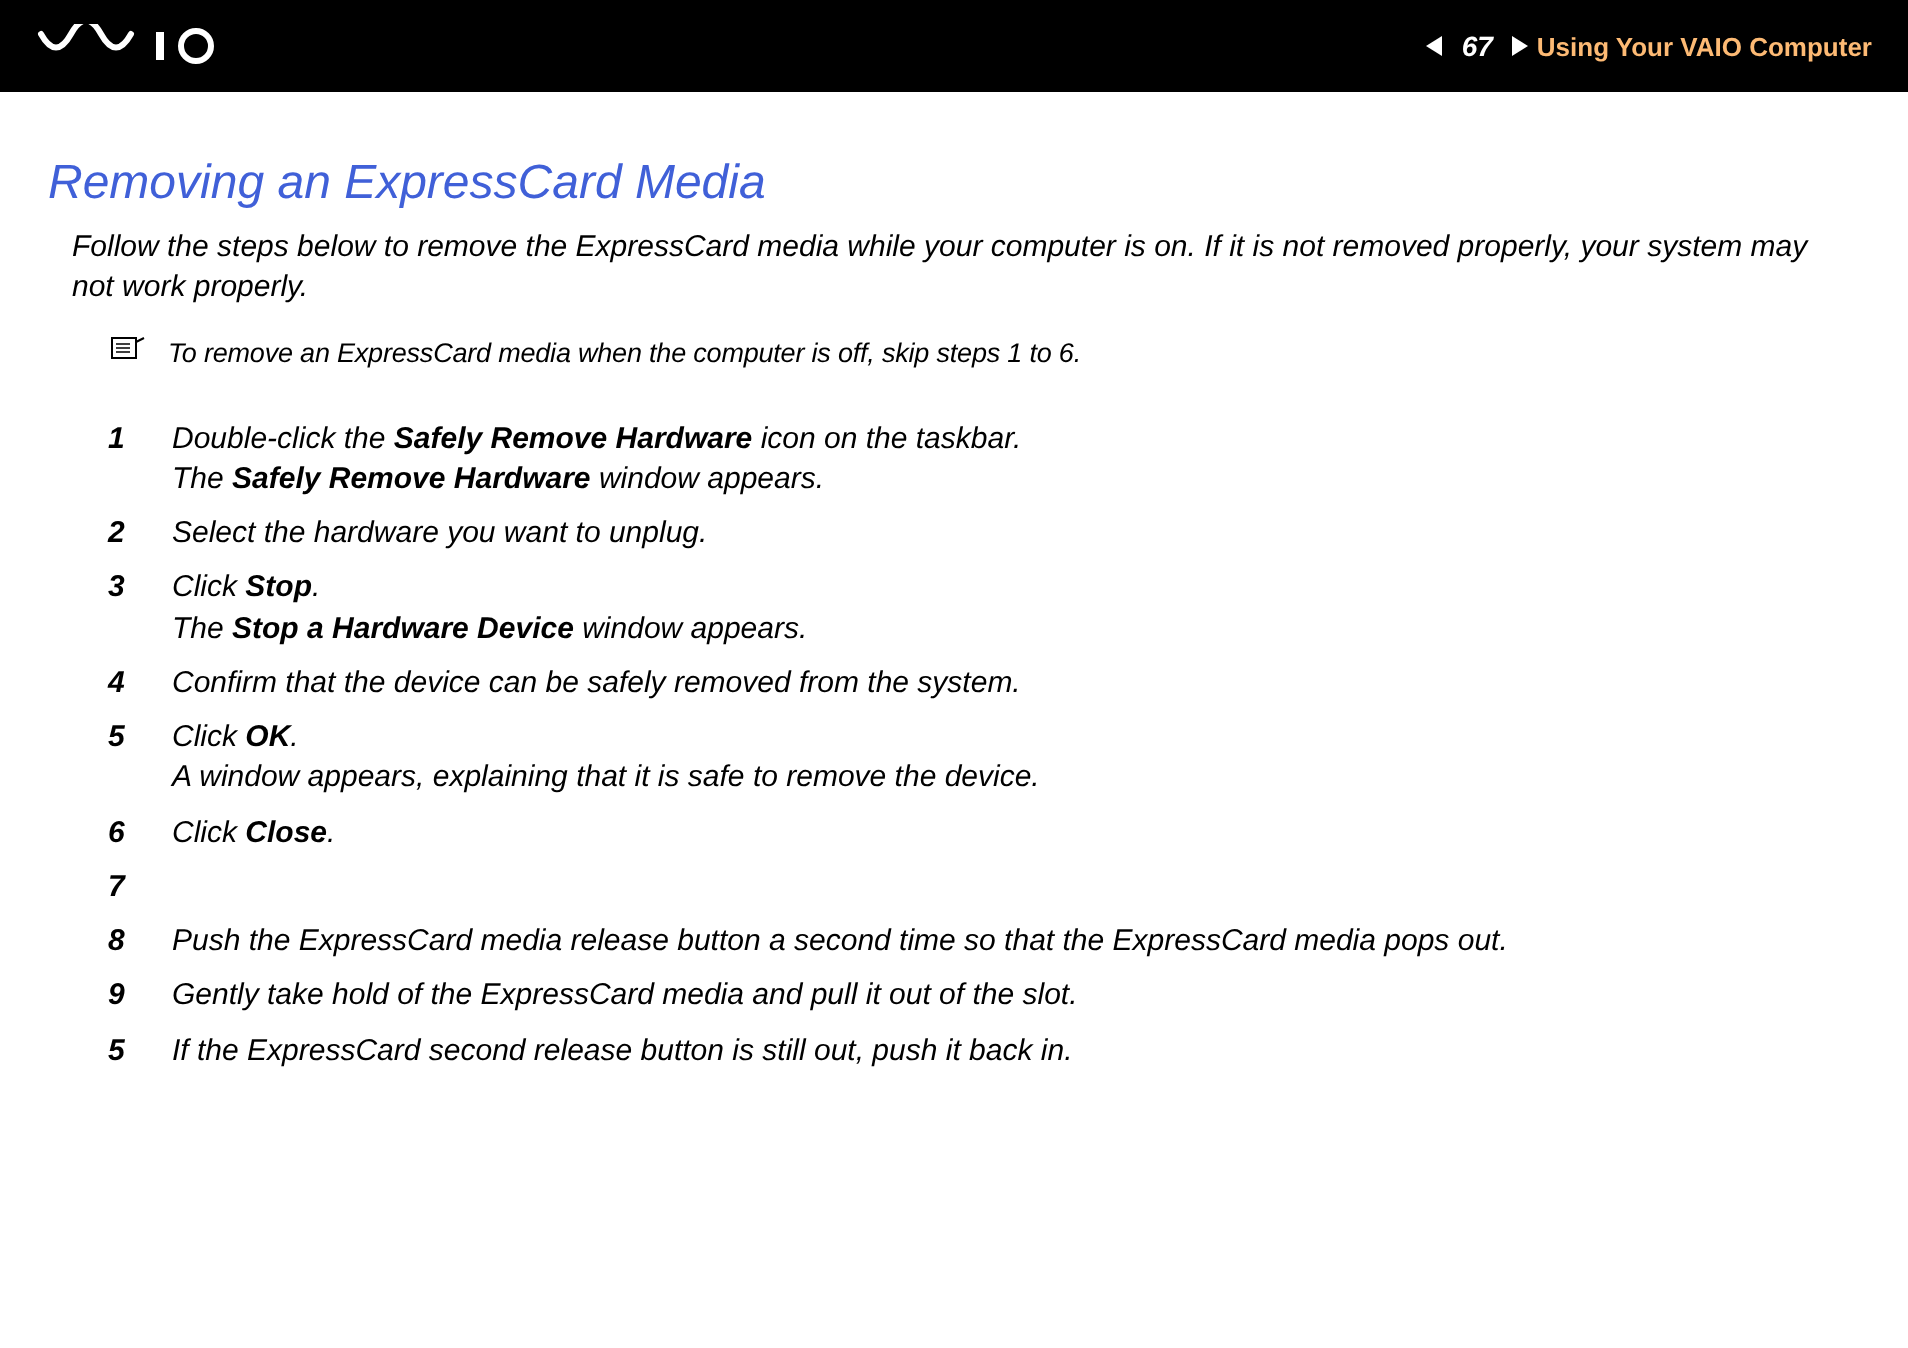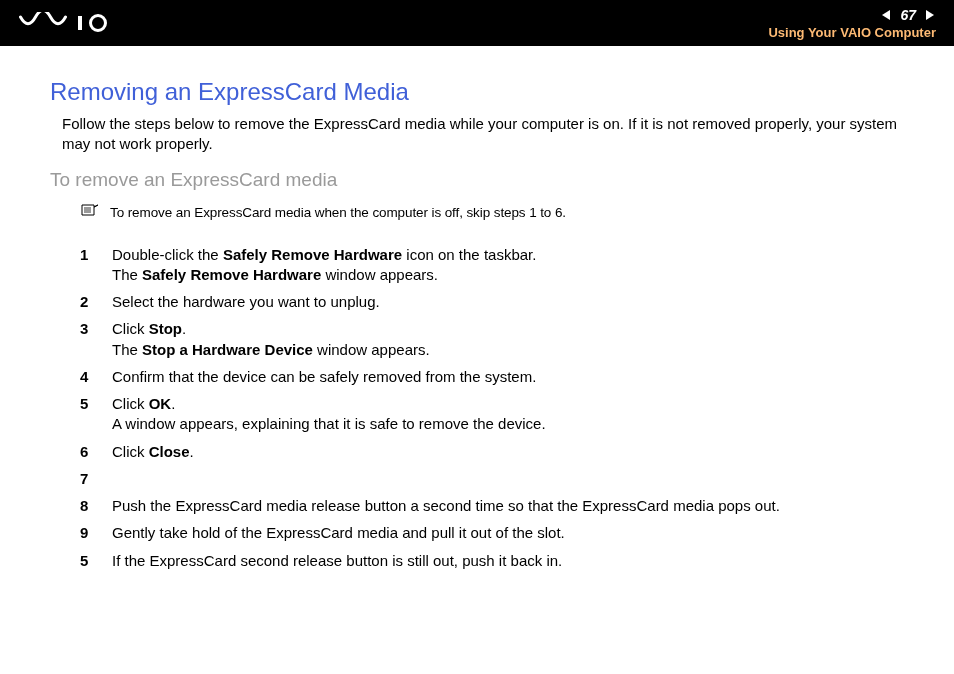--- a/index.html
+++ b/index.html
@@ -26,21 +26,21 @@
     display: flex;
     align-items: center;
     font-family: Arial, sans-serif;
   }
   .logo svg {
     height: 22px;
     width: 110px;
   }
   .header-right {
     display: flex;
-    flex-direction: column;
+    flex-direction: row;
     align-items: flex-end;
     gap: 2px;
     justify-content: flex-end;
   }
   .page-nav {
     display: flex;
     align-items: center;
     gap: 4px;
   }
   .nav-arrow-left, .nav-arrow-right {
@@ -53,21 +53,22 @@
     font-size: 14px;
     color: #fff;
     padding: 0 2px;
   }
   .section-name {
     font-weight: bold;
     font-size: 13px;
     color: #fdba74;
   }
   .content {
-    padding: 32px 38px 0 50px;
+    padding: 32px 38px 0 24px;
+    font-style: italic;
   }
   .heading {
     color: #4060d8;
     font-size: 24px;
     font-weight: normal;
     margin: 0 0 8px 0;
   }
   .intro {
     font-size: 15px;
     line-height: 1.35;
@@ -138,21 +139,20 @@
           </svg>
       </span>
     </div>
     <div class="section-name">Using Your VAIO Computer</div>
   </div>
 </div>
 
 <div class="content">
   <h1 class="heading">Removing an ExpressCard Media</h1>
   <p class="intro">Follow the steps below to remove the ExpressCard media while your computer is on. If it is not removed properly, your system may not work properly.</p>
-  <h2 class="subheading">To remove an ExpressCard media</h2>
 
   <div class="note-row">
     <span class="note-icon">
       <svg width="20" height="16" viewBox="0 0 20 16">
         <path d="M 2 12 L 14 12 L 14 4 L 18 2 L 14 4 L 14 2 L 2 2 Z" stroke="#000" stroke-width="1" fill="none"></path>
         <path d="M 4 5 L 11 5 M 4 7 L 11 7 M 4 9 L 11 9" stroke="#000" stroke-width="0.8"></path>
       </svg>
     </span>
     <span class="note-text">To remove an ExpressCard media when the computer is off, skip steps 1 to 6.</span>
   </div>

